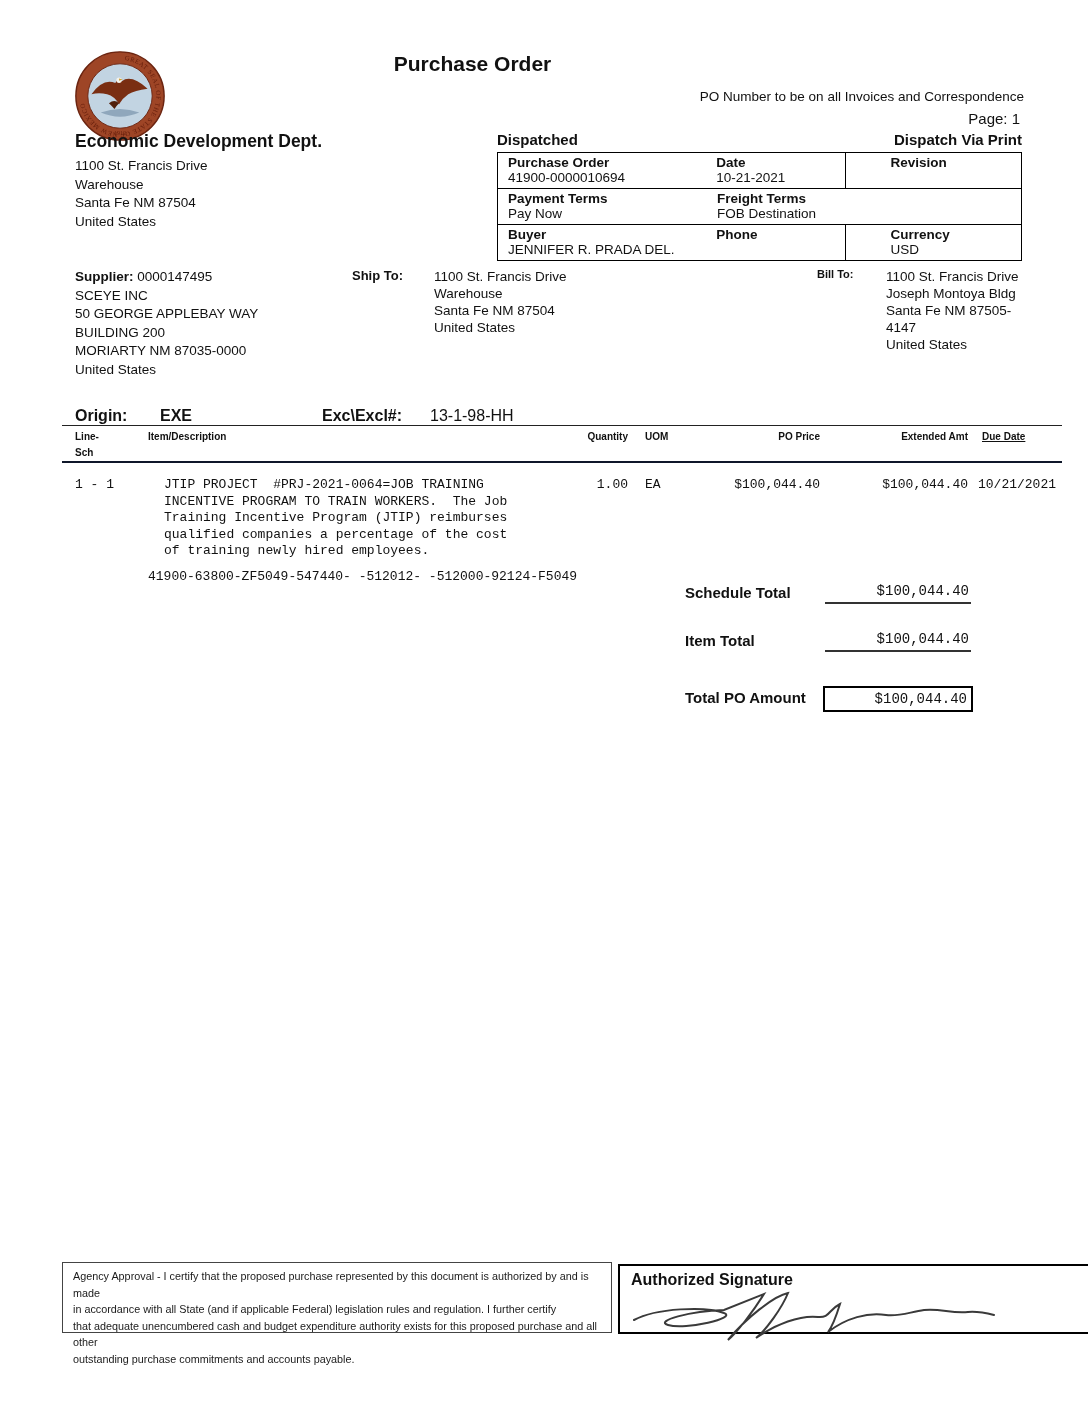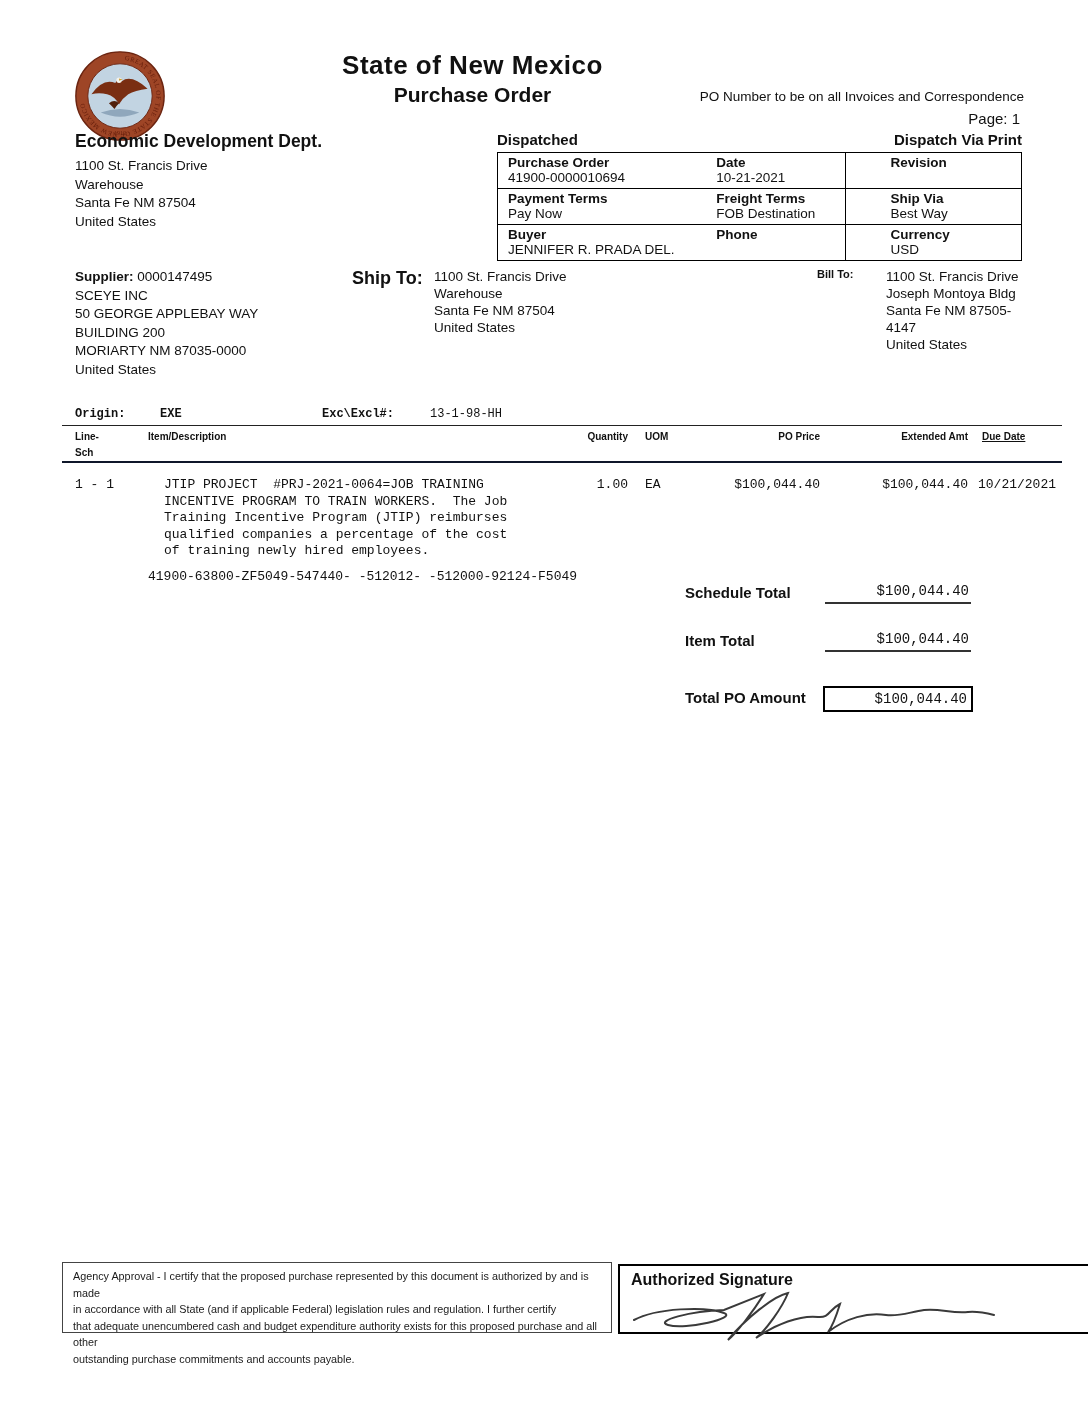--- a/index.html
+++ b/index.html
@@ -27,28 +27,28 @@
   .ot-row:first-child { border-top:none; }
   .ot-cell { padding:2px 0 3px 10px; min-height:33px; }
   .ot-c1 { width:209px; }
   .ot-c2 { width:139px; }
   .ot-c3 { width:177px; border-left:1px solid #000; padding-left:45px; }
   .ot-label { font-size:13.5px; font-weight:bold; line-height:15px; }
   .ot-value { font-size:13.5px; line-height:15px; min-height:14px; }
   
   .supplier-block { position:absolute; left:75px; top:268px; width:280px; font-size:13.5px; line-height:18.5px; }
   .b { font-weight:bold; }
-  .shipto-label { position:absolute; left:352px; top:268px; font-size:18px; font-weight:bold; }
+  .shipto-label { position:absolute; left:352px; top:268px; font-size:13px; font-weight:bold; }
   .shipto-lines { position:absolute; left:434px; top:268px; font-size:13.5px; line-height:17px; }
   .billto-label { position:absolute; left:817px; top:268px; font-size:11px; font-weight:bold; }
   .billto-lines { position:absolute; left:886px; top:268px; font-size:13.5px; line-height:17px; }
   
   .items { position:absolute; left:62px; top:405px; width:1000px; }
   .origin-row { position:relative; height:21px; border-bottom:1px solid #222; }
-  .origin-row span { position:absolute; top:2px; font-size:12px;font-family:Liberation Mono, monospace; }
+  .origin-row span { position:absolute; top:2px; font-size:16px; }
   .o1 { left:13px; font-weight:bold; }
   .o2 { left:98px; font-weight:bold; }
   .o3 { left:260px; font-weight:bold; }
   .o4 { left:368px; }
   .hdr-row { position:relative; height:37px; border-bottom:2px solid #0f172a; font-size:10px; font-weight:bold; }
   .hdr-row span { position:absolute; top:3px; line-height:16px; }
   .h-line { left:13px; white-space:pre-line; }
   .h-item { left:86px; }
   .h-qty  { left:482px; width:84px; text-align:right; }
   .h-uom  { left:583px; }
@@ -104,21 +104,20 @@
       <circle cx="49" cy="33" r="3" fill="#f4f1ea"></circle>
       <path d="M49,31 l4,1 -4,1.5 Z" fill="#caa23c"></path>
 
       <path d="M38,58 q6,-5 11,0 q-3,3 -5,6 q-3,-3 -6,-6 Z" fill="#51200c"></path>
 
       <path d="M29,68 Q50,60 71,68 Q50,77 29,68 Z" fill="#8fa7bc"></path>
     </svg>
   </div>
 
   <div class="title-block">
-    <div class="title-main">State of New Mexico</div>
     <div class="title-sub">Purchase Order</div>
   </div>
 
   <div class="po-note">PO Number to be on all Invoices and Correspondence</div>
   <div class="page-line">
     <span class="lbl">Page:</span>
     <span>1</span>
   </div>
 
   <div class="agency-block">
@@ -150,24 +149,20 @@
         </div>
       </div>
       <div class="ot-row">
         <div class="ot-cell ot-c1">
           <div class="ot-label">Payment Terms</div>
           <div class="ot-value">Pay Now</div>
         </div>
         <div class="ot-cell ot-c2">
           <div class="ot-label">Freight Terms</div>
           <div class="ot-value">FOB Destination</div>
-        </div>
-        <div class="ot-cell ot-c3">
-          <div class="ot-label">Ship Via</div>
-          <div class="ot-value">Best Way</div>
         </div>
       </div>
       <div class="ot-row">
         <div class="ot-cell ot-c1">
           <div class="ot-label">Buyer</div>
           <div class="ot-value">JENNIFER R. PRADA DEL.</div>
         </div>
         <div class="ot-cell ot-c2">
           <div class="ot-label">Phone</div>
           <div class="ot-value"></div>

